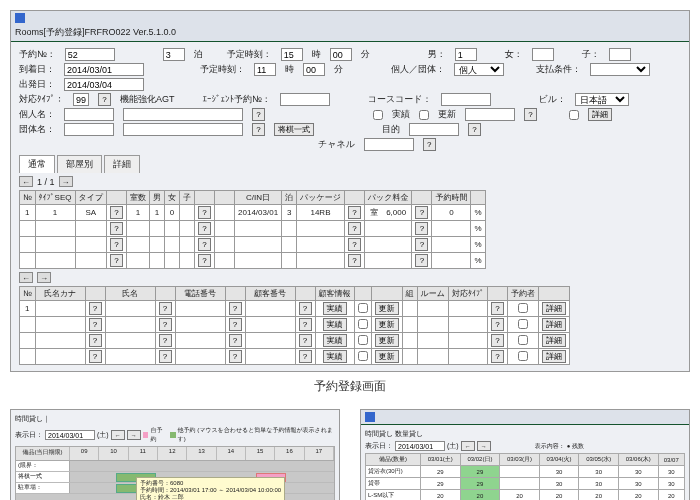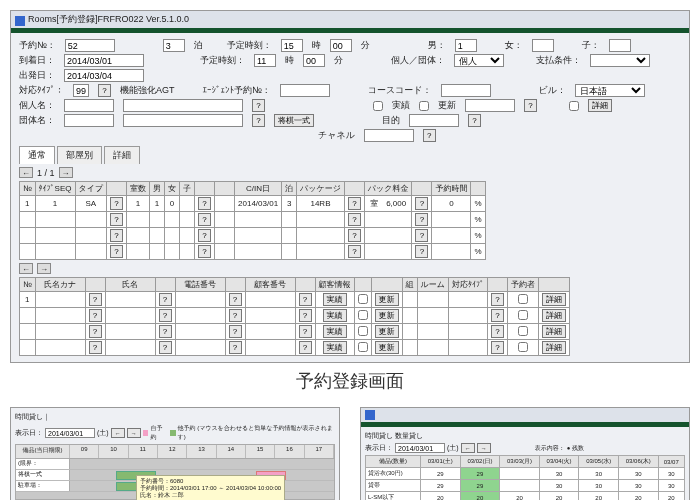--- a/index.html
+++ b/index.html
@@ -1,21 +1,21 @@
 <!DOCTYPE html>
 <html><head>
 <meta charset="utf-8">
 <style>
   * { box-sizing: border-box; margin: 0; padding: 0; }
   body { font-family: "MS Gothic", "Meiryo", sans-serif; background: #fff; font-size: 9px; color: #222; }
   .page { width: 700px; margin: 0 auto; padding: 10px; }
   .window { border: 1px solid #999; background: #eef0f4; margin-bottom: 6px; }
-  .titlebar { background: #dde2ea; border-bottom: 5px solid #14532d; padding: 2px 4px; font-size: 9px; display: flex; align-items: flex-end; gap: 3px; }
+  .titlebar { background: #dde2ea; border-bottom: 1px solid #14532d; padding: 2px 4px; font-size: 9px; display: flex; align-items: flex-start; gap: 3px; flex-direction: column; }
   .titlebar .ticon { width: 10px; height: 10px; background: #36c; display: inline-block; }
-  .caption { text-align: center; font-size: 18px; margin: 4px 0 14px; color: #333; }
+  .caption { text-align: center; font-size: 12px; margin: 4px 0 14px; color: #333; }
   .main-body { padding: 6px 8px; }
   .row { display: flex; align-items: center; gap: 9px; margin-bottom: 2px; flex-wrap: wrap; }
   .lbl { font-size: 9px; white-space: nowrap; }
   .inp { border: 1px solid #888; background: #fff; height: 13px; font-size: 9px; padding: 0 2px; }
   .inp.sm { width: 22px; }
   .inp.md { width: 50px; }
   .inp.lg { width: 80px; }
   .inp.xl { width: 120px; }
   .btn { border: 1px solid #777; background: #e8e8e8; height: 13px; font-size: 8px; padding: 0 3px; cursor: pointer; }
   .qbtn { width: 13px; text-align: center; }
@@ -112,21 +112,21 @@
         <button class="btn qbtn">?</button>
         <span class="lbl">機能強化AGT</span>
         <span class="sp" style="width:10px"></span>
         <span class="lbl">ｴｰｼﾞｪﾝﾄ予約№：</span>
         <input class="inp md" style="">
         <span class="sp" style="width:20px"></span>
         <span class="lbl">コースコード：</span>
         <input class="inp md" style="">
         <span class="sp" style="width:30px"></span>
         <span class="lbl">ビル：</span>
-        <select class="sel" style="width:70px"><option>日本語</option></select>
+        <select class="sel" style="width:54px"><option>日本語</option></select>
       </div>
 
       <div class="row">
         <span class="lbl">個人名：</span>
         <input class="inp" style="width: 50px;">
         <input class="inp xl" style="">
         <button class="btn qbtn">?</button>
         <span class="sp" style="width:90px"></span>
         <input type="checkbox" class="chk" style="">
         <span class="lbl">実績</span>

